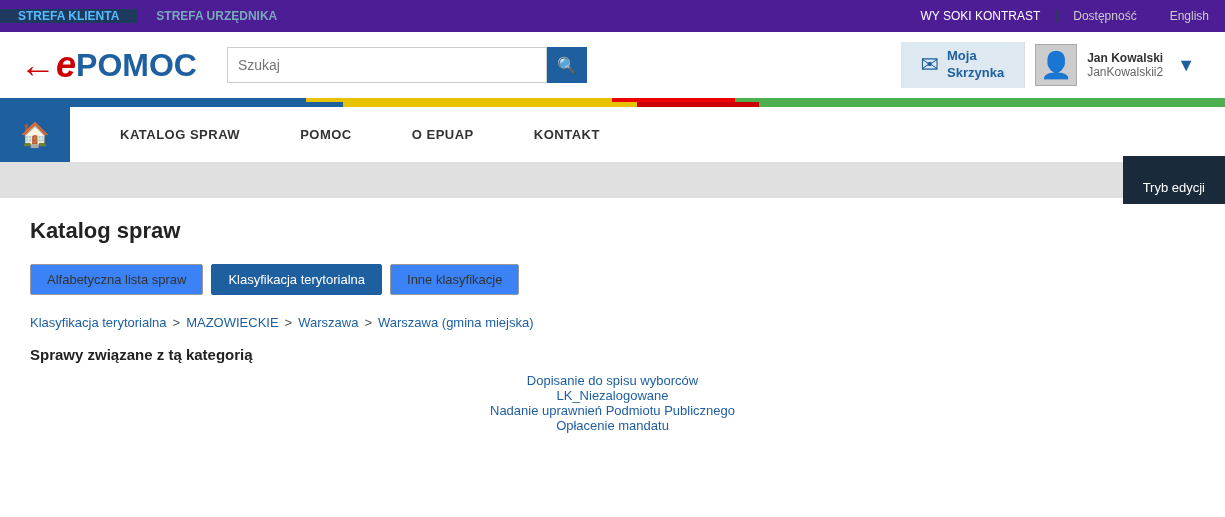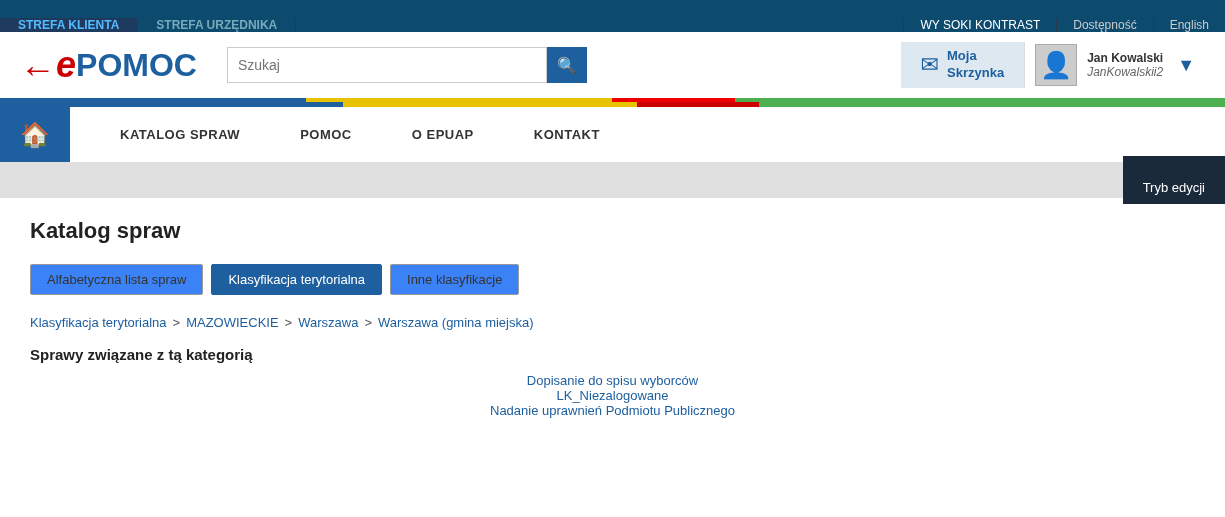--- a/index.html
+++ b/index.html
@@ -1,22 +1,22 @@
 <!DOCTYPE html>
 <html><head>
   <meta charset="utf-8">
   <style>
     * { margin: 0; padding: 0; box-sizing: border-box; }
     body { font-family: Arial, sans-serif; font-size: 13px; background: #fff; }
 
     
     .top-bar {
-      background: #0c4a6e;
-      display: flex;
-      align-items: flex-end;
+      background: #4c1d95;
+      display: flex;
+      align-items: center;
       height: 32px;
     }
     .top-bar-left {
       display: flex;
     }
     .top-bar-tab {
       display: flex;
       align-items: center;
       padding: 0 18px;
       font-size: 12px;
@@ -158,21 +158,20 @@
       flex-direction: column;
     }
     .user-name {
       font-size: 12px;
       font-weight: bold;
       color: #333;
     }
     .user-login {
       font-size: 12px;
       color: #666;
-      font-style: italic;
     }
     .dropdown-arrow {
       font-size: 18px;
       color: #1e5fa0;
       margin-left: 14px;
       cursor: pointer;
     }
 
     
     .color-bar {
@@ -421,14 +420,15 @@
     <span class="breadcrumb-sep">&gt;</span>
     <a>Warszawa (gmina miejska)</a>
   </div>
 
   <div class="category-title">Sprawy związane z tą kategorią</div>
 
   <div class="items-list">
     <a>Dopisanie do spisu wyborców</a>
     <a>LK_Niezalogowane</a>
     <a>Nadanie uprawnień Podmiotu Publicznego</a>
+    <a>Opłacenie mandatu</a>
   </div>
 </div>
 
 </body></html>

